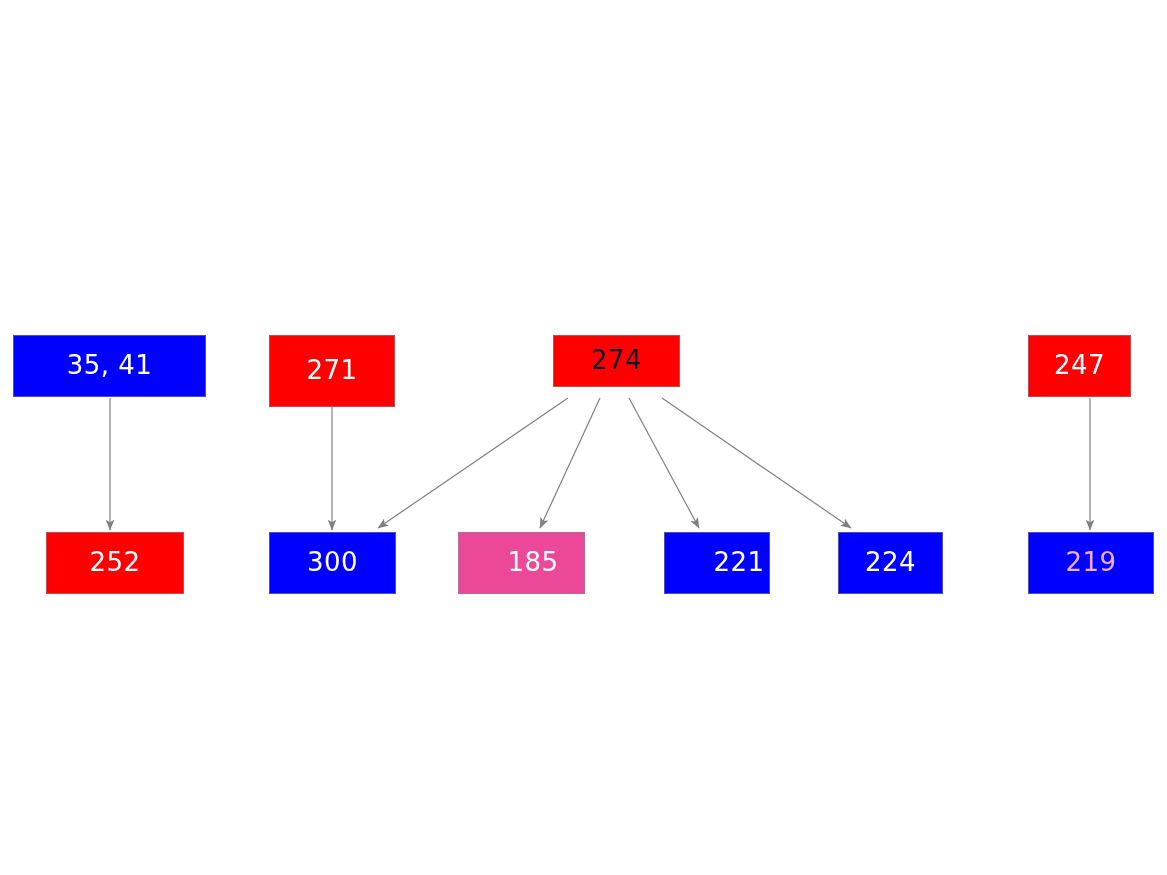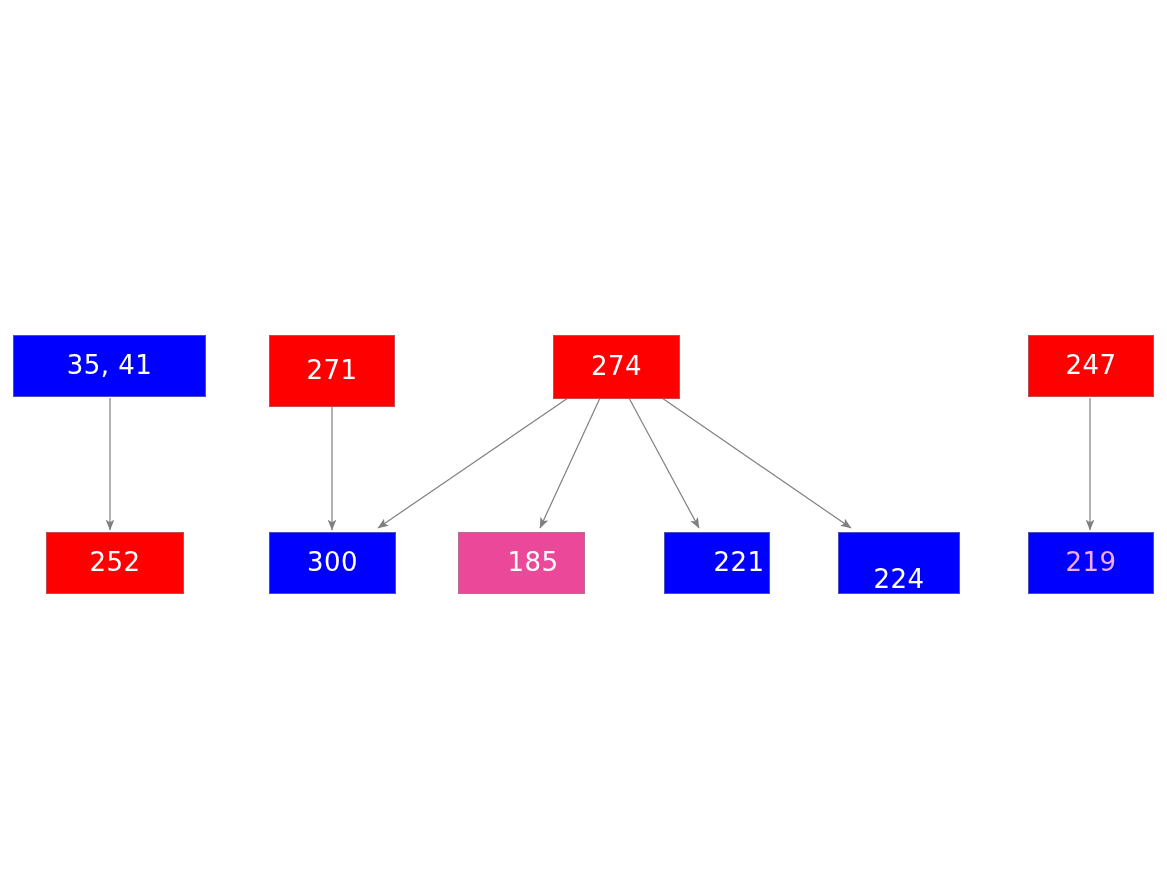--- a/index.html
+++ b/index.html
@@ -69,39 +69,39 @@
       </g>
   </svg>
 
   <div id="nodes">
       <div class="node" style="left: 13px; top: 307px; width: 193px; height: 62px; background: rgb(0, 0, 255); color: rgb(255, 255, 255);">
         <span class="node-label">35, 41</span>
       </div>
       <div class="node" style="left: 269px; top: 307px; width: 126px; height: 72px; background: rgb(255, 0, 0); color: rgb(255, 255, 255);">
         <span class="node-label">271</span>
       </div>
-      <div class="node" style="left: 553px; top: 307px; width: 127px; height: 64px; background: rgb(255, 0, 0); color: #ffffff; justify-content: center;">
+      <div class="node" style="left: 553px; top: 307px; width: 127px; height: 52px; background: rgb(255, 0, 0); color: #0f172a; justify-content: center;">
         <span class="node-label">274</span>
       </div>
-      <div class="node" style="left: 1028px; top: 307px; width: 126px; height: 62px; background: rgb(255, 0, 0); color: rgb(255, 255, 255);">
+      <div class="node" style="left: 1028px; top: 307px; width: 103px; height: 62px; background: rgb(255, 0, 0); color: rgb(255, 255, 255);">
         <span class="node-label">247</span>
       </div>
       <div class="node" style="left: 46px; top: 504px; width: 138px; height: 62px; background: rgb(255, 0, 0); color: rgb(255, 255, 255);">
         <span class="node-label">252</span>
       </div>
       <div class="node" style="left: 269px; top: 504px; width: 127px; height: 62px; background: rgb(0, 0, 255); color: rgb(255, 255, 255);">
         <span class="node-label">300</span>
       </div>
       <div class="node" style="left: 458px; top: 504px; width: 127px; height: 62px; background: #ec4899; color: rgb(255, 255, 255); padding-left: 23px;">
         <span class="node-label">185</span>
       </div>
       <div class="node" style="left: 664px; top: 504px; width: 106px; height: 62px; background: rgb(0, 0, 255); color: rgb(255, 255, 255); padding-left: 44px;">
         <span class="node-label">221</span>
       </div>
-      <div class="node" style="left: 838px; top: 504px; width: 122px; height: 62px; background: rgb(0, 0, 255); color: rgb(255, 255, 255); align-items: flex-end;">
+      <div class="node" style="left: 838px; top: 504px; width: 105px; height: 62px; background: rgb(0, 0, 255); color: rgb(255, 255, 255);">
         <span class="node-label">224</span>
       </div>
       <div class="node" style="left: 1028px; top: 504px; width: 126px; height: 62px; background: rgb(0, 0, 255); color: #f0abfc;">
         <span class="node-label">219</span>
       </div>
     </div>
 
 </div>
 
 </body></html>

